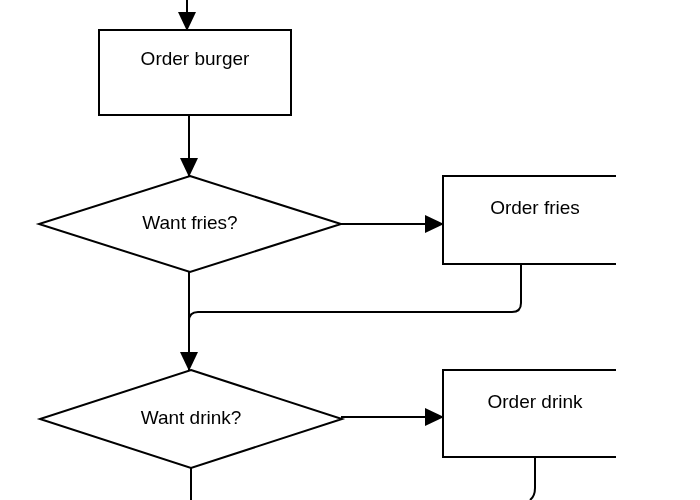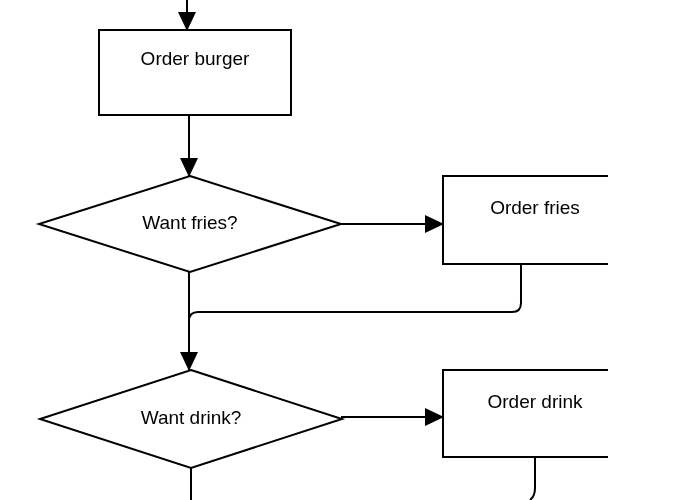--- a/index.html
+++ b/index.html
@@ -7,20 +7,21 @@
     padding: 0;
     background: #ffffff;
   }
   #canvas {
     position: relative;
     width: 608px;
     height: 500px;
     background: #ffffff;
     overflow: hidden;
     font-family: "Liberation Sans", sans-serif;
+    padding-left: 8px;
   }
   #flow-svg {
     position: absolute;
     top: 0;
     left: 0;
     width: 700px;
     height: 500px;
     display: block;
   }
   .node-label {

